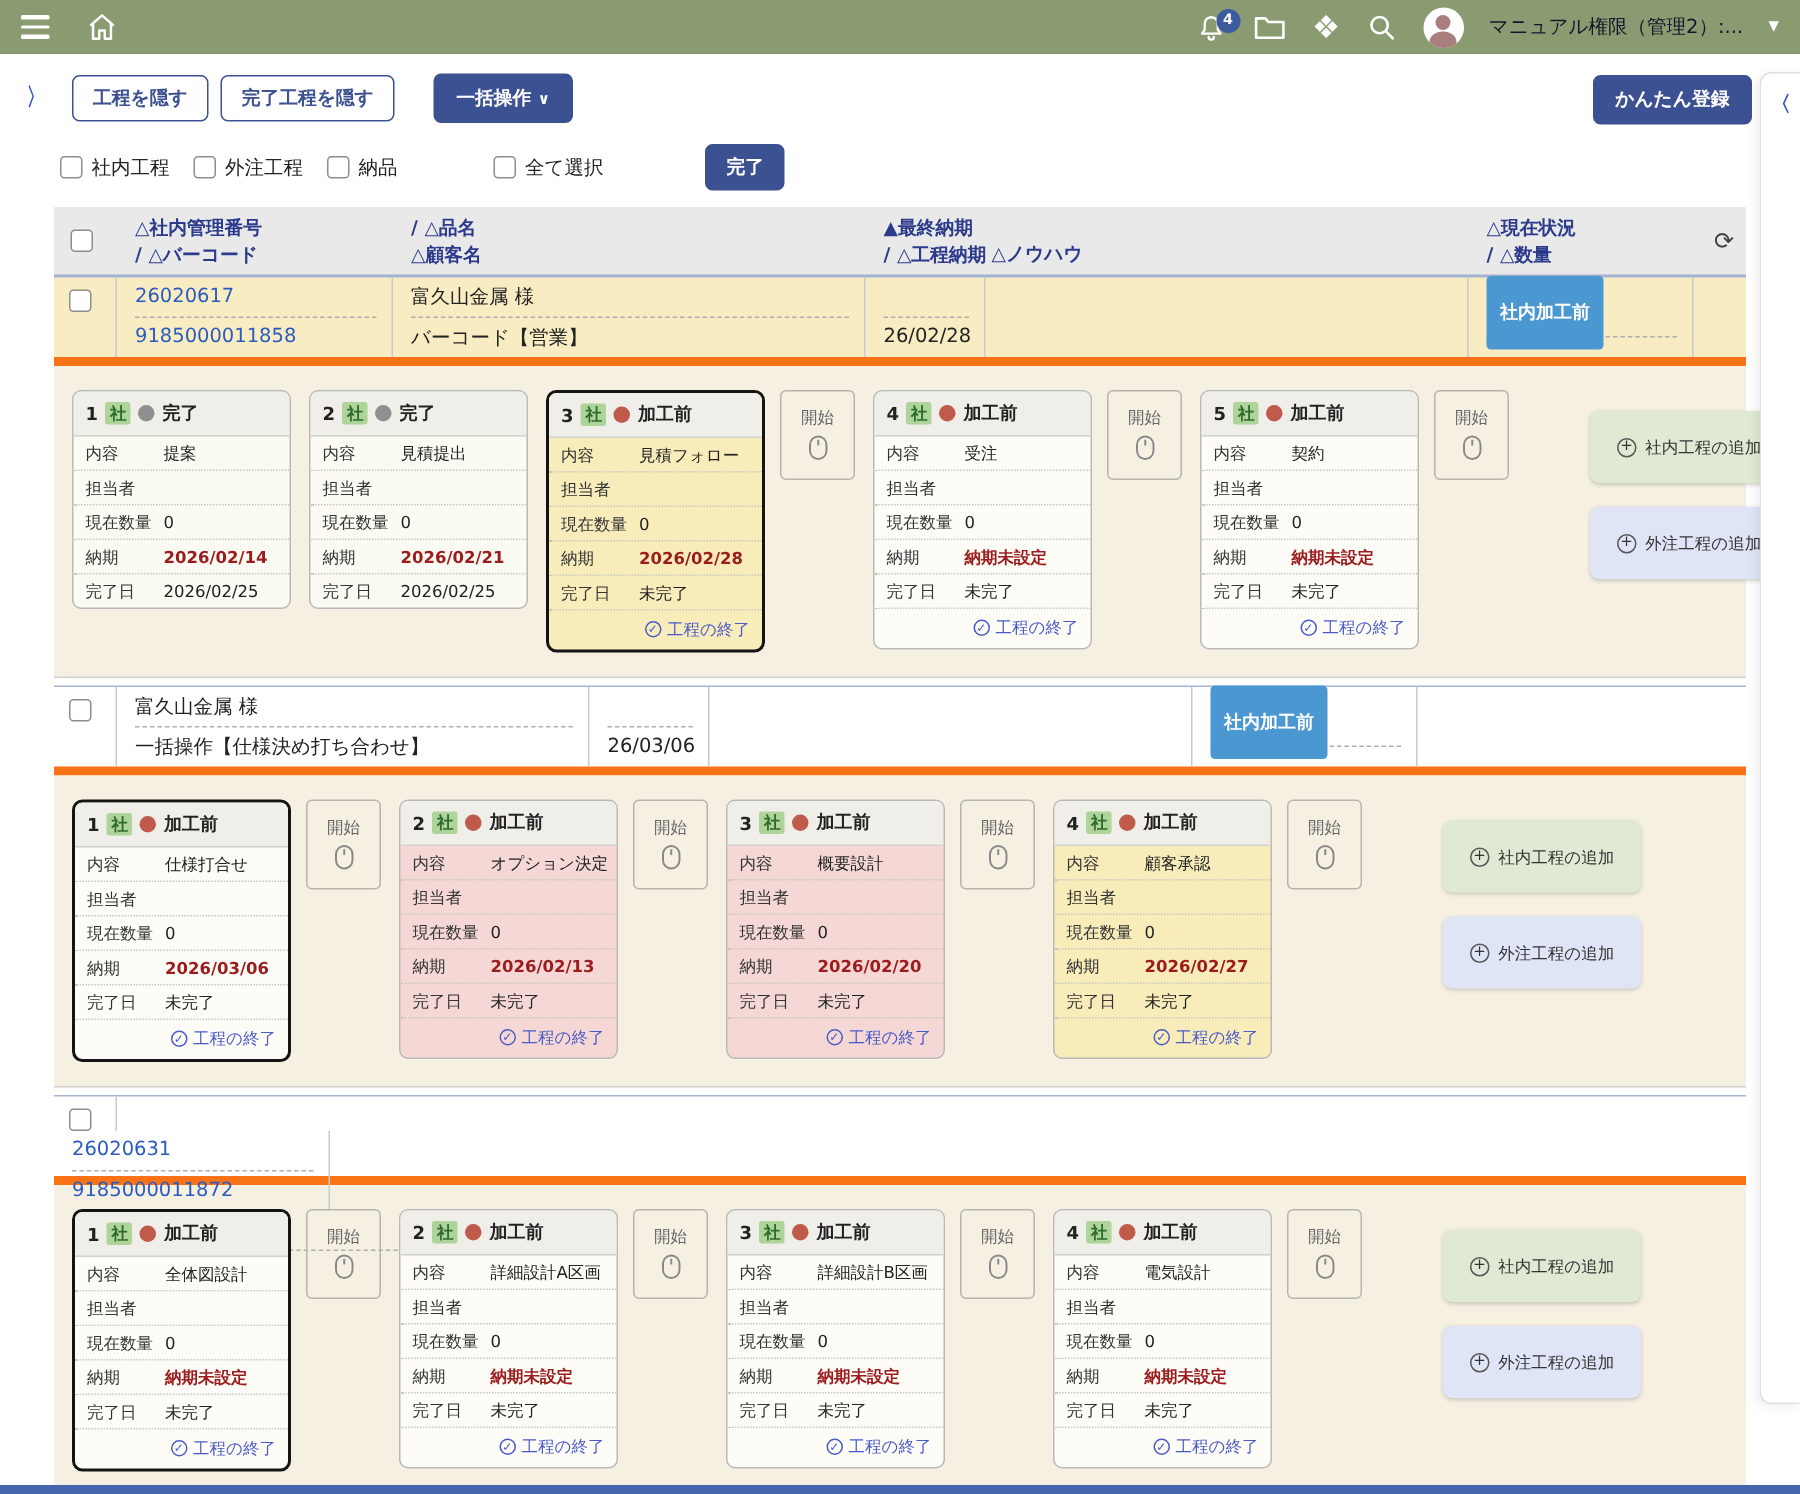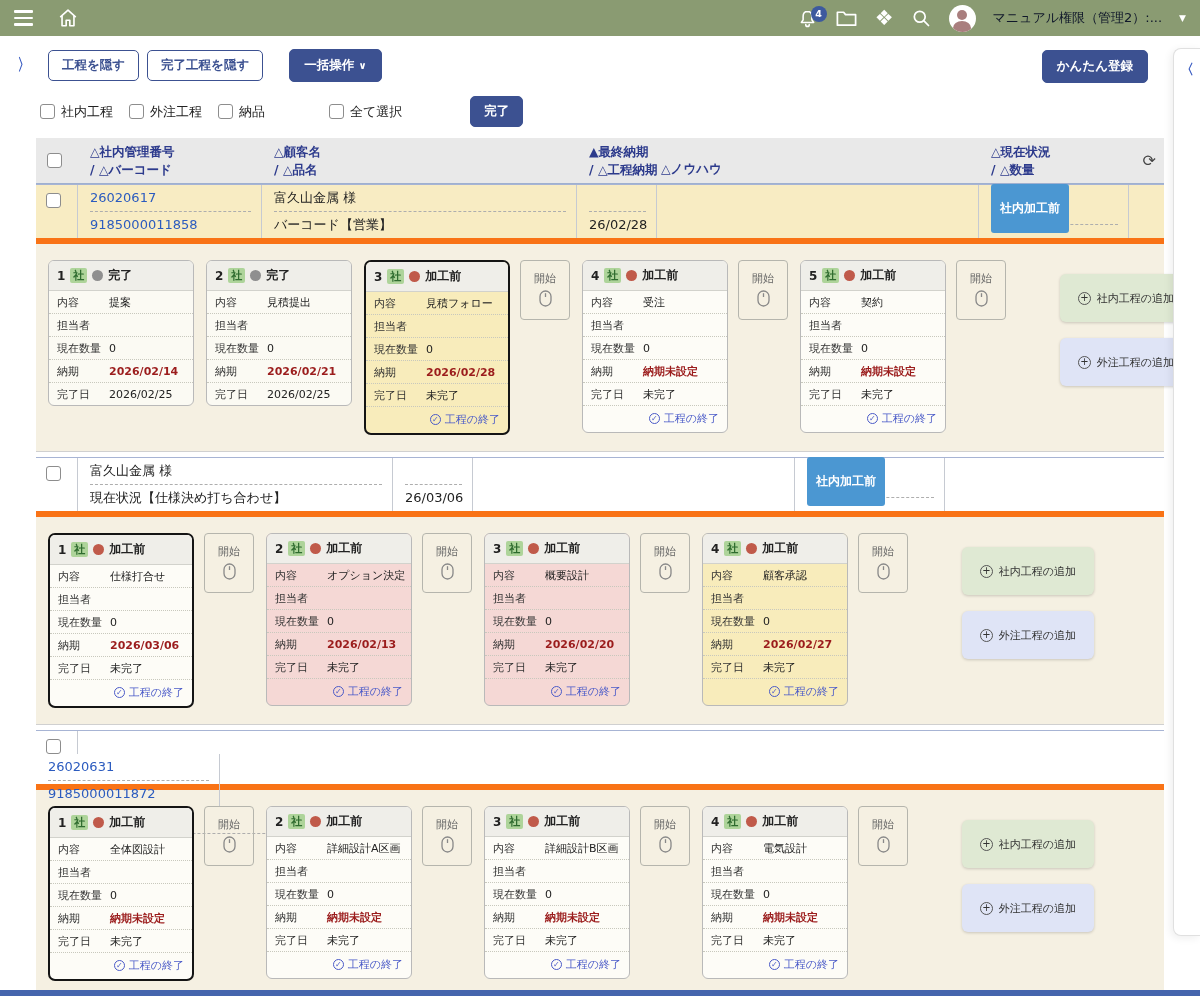--- a/index.html
+++ b/index.html
@@ -29,21 +29,21 @@
   .caret { color:#fff; font-size:9px; }
   
   .toolbar { position:relative; display:flex; align-items:center; margin:14px 0 0 16px; height:30px; }
   .lchev { color:#3558c0; font-size:16px; font-weight:bold; margin-right:16px; transform:scaleX(.8); cursor:pointer; }
   .btn-outline { background:#fff; border:1.5px solid #3c5191; color:#3c5191; font-weight:bold;
     font-size:12.5px; padding:6px 13px; border-radius:5px; margin-right:8px; cursor:pointer;
     font-family:"DejaVu Sans", sans-serif; }
   .btn-navy { background:#3c5191; border:1px solid #3c5191; color:#fff; font-weight:bold;
     font-size:12.5px; padding:7px 14px; border-radius:5px; cursor:pointer; font-family:"DejaVu Sans", sans-serif; }
   .bulk { margin-left:18px; }
-  .easy { position:absolute; right:52px; top:0; }
+  .easy { position:absolute; right:32px; top:0; }
   
   .filters { display:flex; align-items:center; margin:16px 0 10px 40px; font-size:13px; }
   .cb { width:15px; height:15px; border:1.5px solid #8d8d8d; border-radius:3px; background:#fff;
     display:inline-block; margin-right:6px; vertical-align:-3px; cursor:pointer; }
   .fl-item { display:flex; align-items:center; margin-right:16px; }
   .fl-gap { margin-left:48px; }
   .done-btn { margin-left:52px; padding:6px 13px; }
   
   .table { margin-left:36px; width:1128px;margin-top:11px; }
   .thead { display:flex; background:#e9e9e9; color:#2c3a8c; font-weight:bold; font-size:12.5px;
@@ -184,22 +184,22 @@
 <div class="table">
   <div class="thead">
     <div class="c-w-cb th" style="display:flex;align-items:center;justify-content:center;padding:0;">
       <span class="cb"></span>
     </div>
     <div class="c-w-mgmt th">
       <div>△社内管理番号</div>
       <div>/ △バーコード</div>
     </div>
     <div class="c-w-cust th">
+      <div>/ △品名</div>
       <div>△顧客名</div>
-      <div>/ △品名</div>
     </div>
     <div class="c-w-due th">
       <div>▲最終納期</div>
       <div>/ △工程納期</div>
     </div>
     <div class="c-w-know th th-knowhow">
       <div>△ノウハウ</div>
     </div>
     <div class="c-w-stat th">
       <div>△現在状況</div>
@@ -444,21 +444,21 @@
   <div class="group">
     <div class="data-row" style="background:#ffffff;">
       <div class="dr-cell c-w-cb dr-cb">
             <span class="cb"></span>
           </div>
       <div class="dr-cell c-w-cust split">
         <div class="half top">
               <span class="dark">富久山金属 様</span>
             </div>
         <div class="half">
-              <span class="dark">現在状況【仕様決め打ち合わせ】</span>
+              <span class="dark">一括操作【仕様決め打ち合わせ】</span>
             </div>
       </div>
       <div class="dr-cell c-w-due split">
         <div class="half top"></div>
         <div class="half">
               <span class="dark">26/03/06</span>
             </div>
       </div>
       <div class="dr-cell c-w-know"></div>
       <div class="dr-cell c-w-stat split" style="padding-top:8px;">

